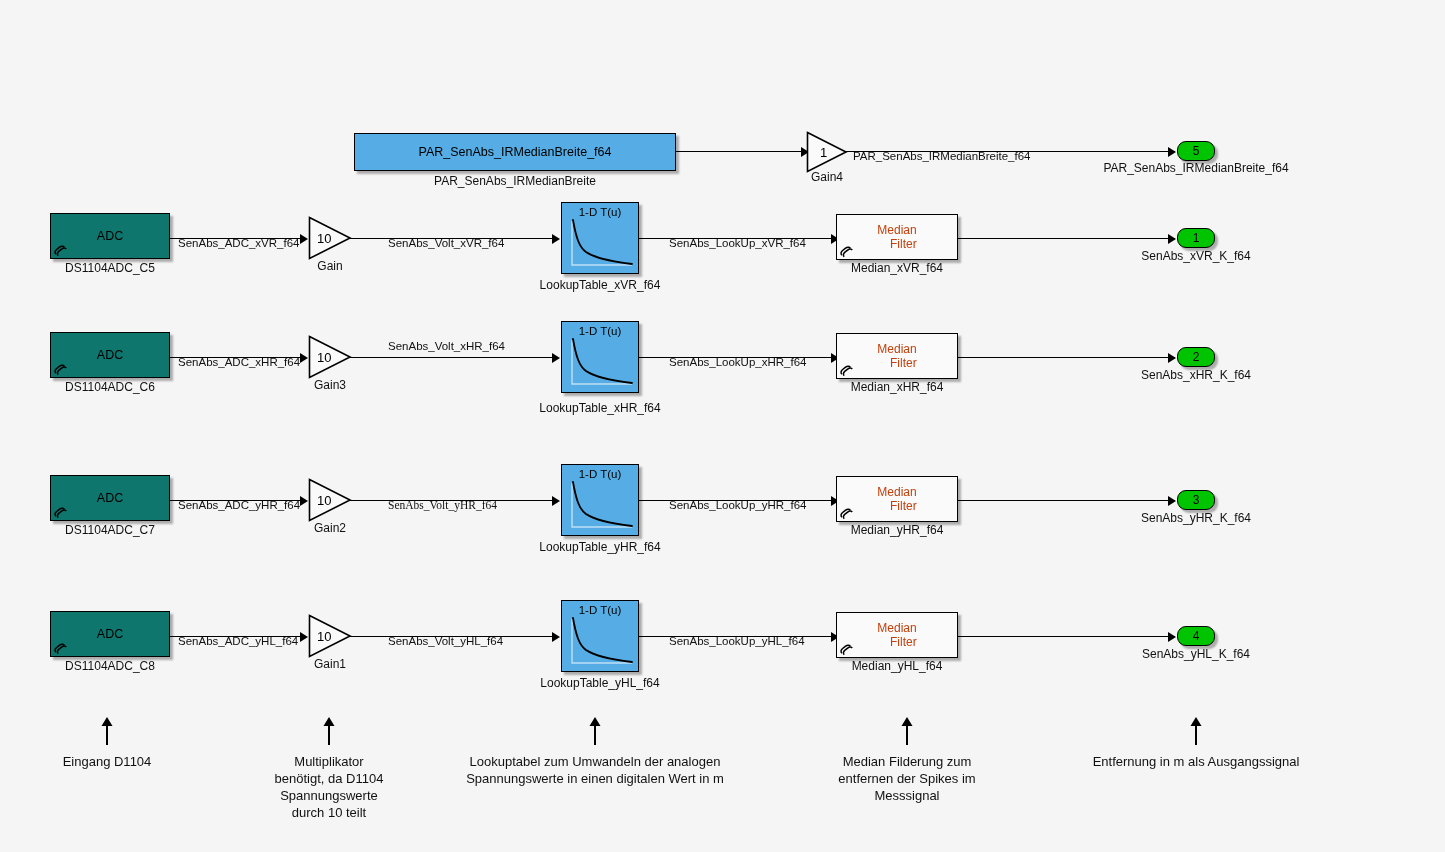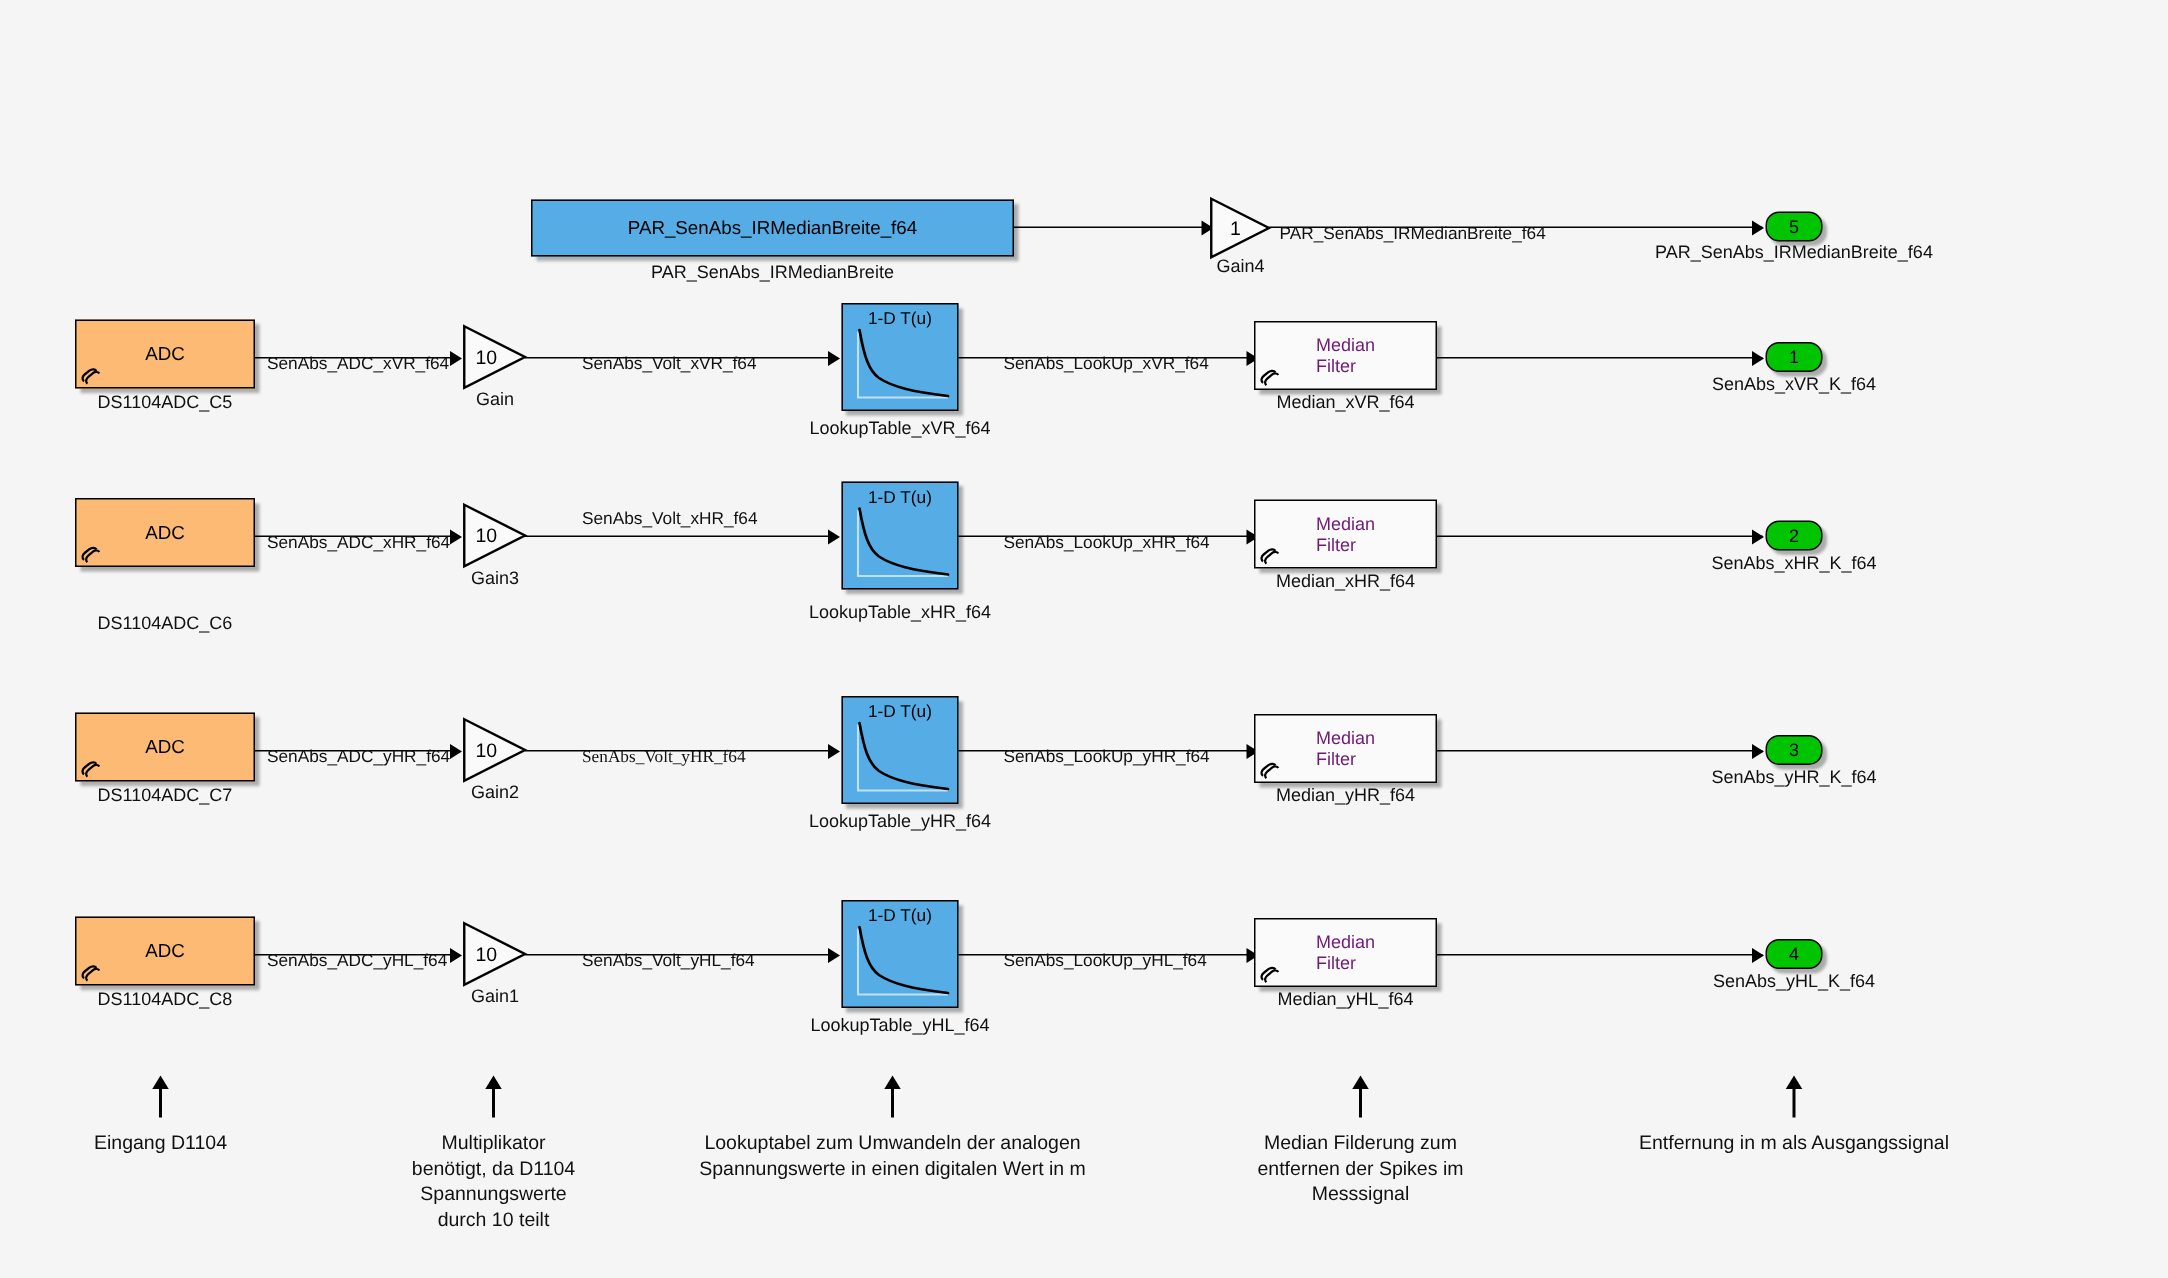--- a/index.html
+++ b/index.html
@@ -54,40 +54,40 @@
   
   .sl-block {
     box-sizing: border-box;
     border: 1.4px solid #000;
     box-shadow: 3px 3px 2px rgba(0,0,0,0.30);
     display: flex;
     align-items: center;
     justify-content: center;
   }
   .adc-block {
-    background: #fdba74;
+    background: #0f766e;
     font-size: 12.5px;
     color: #000;
   }
   .par-block {
     background: #56ace4;
     font-size: 12.5px;
     color: #000;
   }
   .lut-block {
     background: #56ace4;
     padding: 0;
     overflow: hidden;
   }
   .median-block {
     background: #fafafa;
     font-size: 12px;
-    color: #701a75;
+    color: #c2410c;
     line-height: 14px;
-    text-align: left;
+    text-align: right;
   }
   .link-icon {
     position: absolute;
     left: 2px;
     bottom: 0px;
     width: 16px;
     height: 18px;
     pointer-events: none;
   }
 
@@ -221,21 +221,21 @@
 
   <div class="row-wrap">
 
     <div class="abs sl-block adc-block r-adc" style="left: 50px; top: 332px; width: 120px; height: 46px;">
       <span>ADC</span>
       <svg class="link-icon" viewBox="0 0 16 18">
         <path d="M3.0 14.2 C1.4 12.9 1.9 10.8 3.6 9.5 L6.6 7.1 C8.3 5.8 10.4 6.0 11.3 7.2" fill="none" stroke="#000" stroke-width="1.5"></path>
         <path d="M5.2 15.8 C3.8 14.4 4.4 12.5 6.0 11.2 L9.0 8.8 C10.6 7.5 12.5 7.9 13.2 9.0" fill="none" stroke="#000" stroke-width="1.5"></path>
       </svg>
     </div>
-    <div class="abs blk-label r-adc-label" style="left: 40px; top: 380px; width: 140px; margin-top: 28px;">DS1104ADC_C6</div>
+    <div class="abs blk-label r-adc-label" style="left: 40px; top: 380px; width: 140px;">DS1104ADC_C6</div>
 
     <div class="abs wire r-w1" style="left: 170px; top: 357px; width: 133px;"></div>
     <div class="abs arrowhead r-a1" style="left: 300px; top: 353px;"></div>
     <div class="abs sig-label r-sig1" style="left: 178px; top: 356px;">SenAbs_ADC_xHR_f64</div>
 
     <div class="gain r-gain" style="left: 308px; top: 335px;">
       <svg width="44" height="44" viewBox="0 0 44 44">
         <polygon points="1.5,1.5 42,22 1.5,42.5" fill="#fafafa" stroke="#000" stroke-width="1.6"></polygon>
         <text class="gain-val" x="9" y="26.5" font-family="Liberation Sans, sans-serif" font-size="13" fill="#000">10</text>
       </svg>

